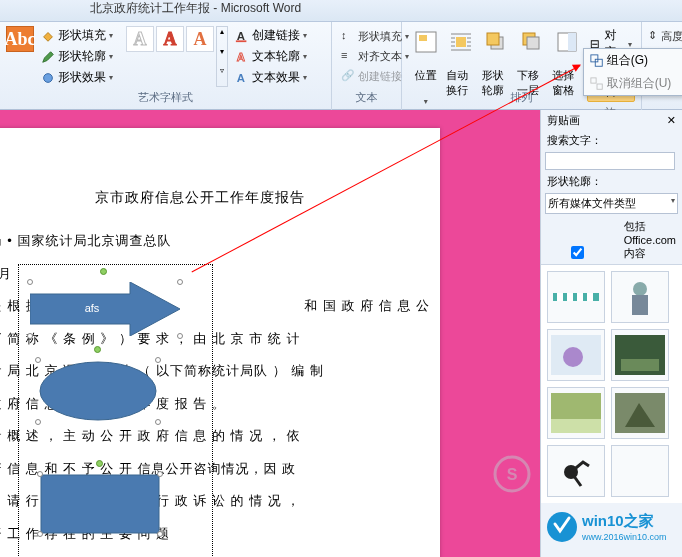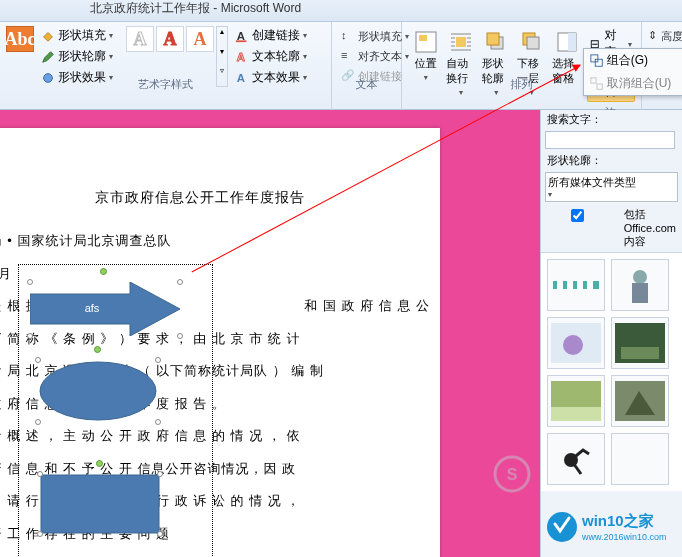--- a/index.html
+++ b/index.html
@@ -2,27 +2,27 @@
 <html><head>
 <meta charset="utf-8">
 <style>
   * { box-sizing: border-box; margin: 0; padding: 0; }
   body { width: 682px; height: 557px; font-family: "Microsoft YaHei", Arial, sans-serif; font-size: 12px; background: #fff; overflow: hidden; position: relative; }
 
   .titlebar { height: 22px; background: linear-gradient(#e8f0fa,#dbe7f4); display: flex; align-items: flex-start; padding-left: 90px; font-size: 12px; color: #333; border-bottom: 1px solid #b8c8de; }
 
   .ribbon { height: 88px; background: linear-gradient(#f5f9fe,#e6eef8); border-bottom: 1px solid #b0c0d6; display: flex; position: relative; }
   .ribbon-group { height: 88px; border-right: 1px solid #c8d4e4; position: relative; padding: 4px 6px 16px; }
-  .ribbon-group-label { position: absolute; bottom: 18px; left: 0; right: 0; text-align: center; font-size: 11px; color: #5a6b82; }
+  .ribbon-group-label { position: absolute; bottom: 5px; left: 0; right: 0; text-align: center; font-size: 11px; color: #5a6b82; }
   .ribbon-row { display: flex; align-items: center; height: 20px; gap: 4px; white-space: nowrap; font-size: 11px; color: #333; }
   .btn { display: inline-flex; align-items: center; gap: 3px; padding: 1px 3px; border-radius: 2px; cursor: default; }
   .sel { background: #fbd27c !important; border: 1px solid #e8b23c; }
   .dd { font-size: 8px; color: #555; }
   .ico { width: 14px; height: 14px; display: inline-block; }
-  .bigbtn { width: 40px; height: 56px; display: flex; flex-direction: column; align-items: center; justify-content: flex-start; padding-top: 4px; gap: 2px; font-size: 11px; }
+  .bigbtn { width: 40px; height: 56px; display: flex; flex-direction: column; align-items: center; justify-content: flex-start; padding-top: 4px; gap: 14px; font-size: 11px; }
   .bigbtn .ico { width: 24px; height: 24px; }
 
   .wa-samp { width: 28px; height: 26px; border: 1px solid #d0d8e4; background: #fff; display: inline-flex; align-items: center; justify-content: center; font-family: Georgia, serif; font-size: 18px; font-weight: bold; }
   .wa-orange { background: #ed7d31; color: #fff; border-color: #c9631f;}
   .wa-red { color: #d04030; -webkit-text-stroke: 1px #d04030; }
   .wa-ored { color: #e27040; }
   .wa-gray { color: #fff; -webkit-text-stroke: 1px #bbb;}
 
   .workspace { position: absolute; top: 110px; left: 0; bottom: 0; width: 540px; background: #ec4899; overflow: hidden; }
   .page { position: absolute; left: -40px; top: 18px; width: 480px; height: 460px; background: #fff; box-shadow: 0 0 4px rgba(0,0,0,.25); padding-top: 52px; }
@@ -280,28 +280,32 @@
     </svg>
     <div class="rot-handle" style="left:136px; top:332px;"></div>
     <div class="shape-handle" style="left:77px; top:343px;"></div>
     <div class="shape-handle" style="left:197px; top:343px;"></div>
     <div class="shape-handle" style="left:77px; top:403px;"></div>
     <div class="shape-handle" style="left:197px; top:403px;"></div>
   </div>
 </div>
 
 <div class="sidepane">
+  <div class="hdr">
+      <span>剪贴画</span>
+    <span style="cursor:default;">✕</span>
+    </div>
   <div class="lbl">搜索文字：</div>
   <input type="text" placeholder="" style="">
   <div class="lbl">形状轮廓：</div>
-  <div style="margin:2px 4px;border:1px solid #b6c2d4;background:#fff;padding:2px;font-size:11px;display:flex;justify-content:space-between;flex-direction:column;">
+  <div style="margin:2px 4px;border:1px solid #b6c2d4;background:#fff;padding:2px;font-size:11px;display:flex;justify-content:space-between;">
       <span>所有媒体文件类型</span>
       <span class="dd">▾</span>
     </div>
-  <label style="display:flex;align-items:flex-start;gap:16px;padding:3px 6px;">
+  <label style="display:flex;align-items:flex-end;gap:16px;padding:3px 6px;">
       <input type="checkbox" checked="" style="">
       <span>包括 Office.com 内容</span>
     </label>
   <div class="clip-grid">
     <div class="clip">
         <svg width="50" height="24">
           <rect x="2" y="8" width="46" height="8" fill="#49b0a8"></rect>
           <rect x="6" y="8" width="6" height="8" fill="#fff"></rect>
           <rect x="16" y="8" width="6" height="8" fill="#fff"></rect>
           <rect x="26" y="8" width="6" height="8" fill="#fff"></rect>

